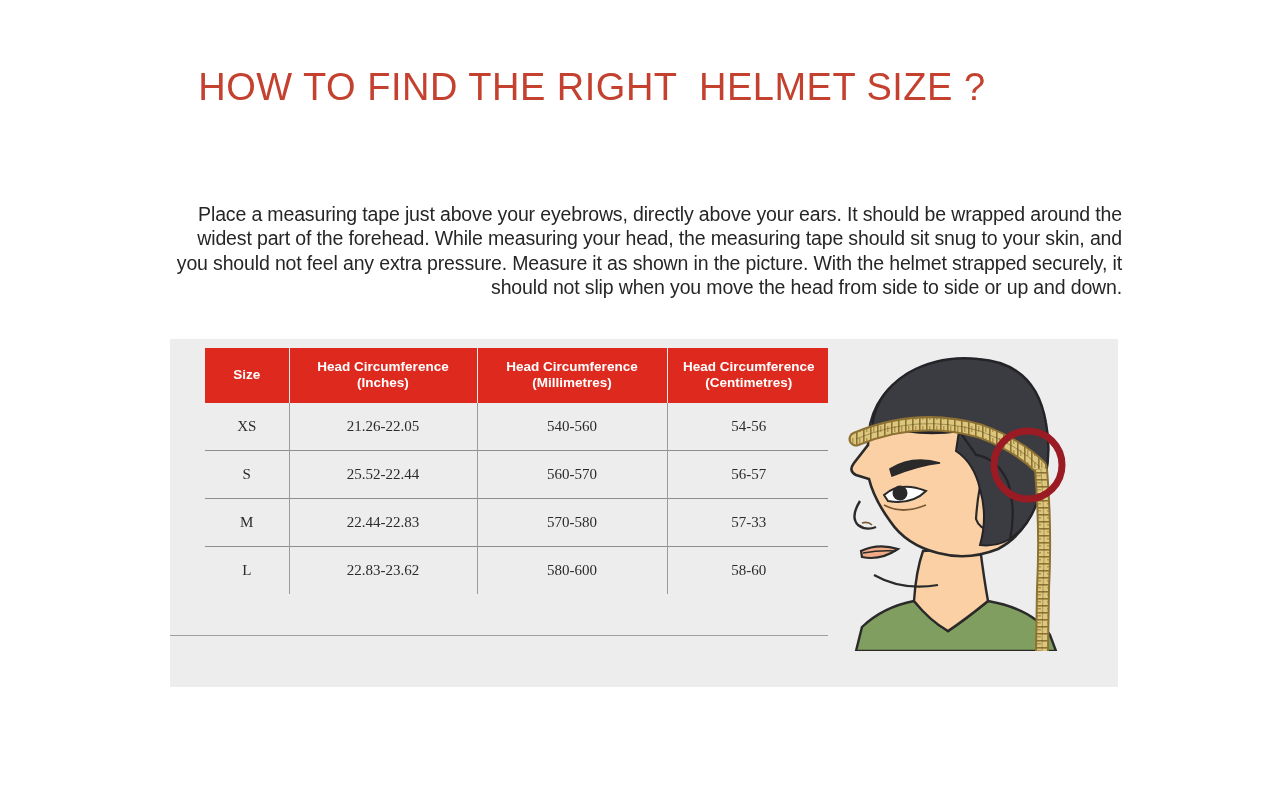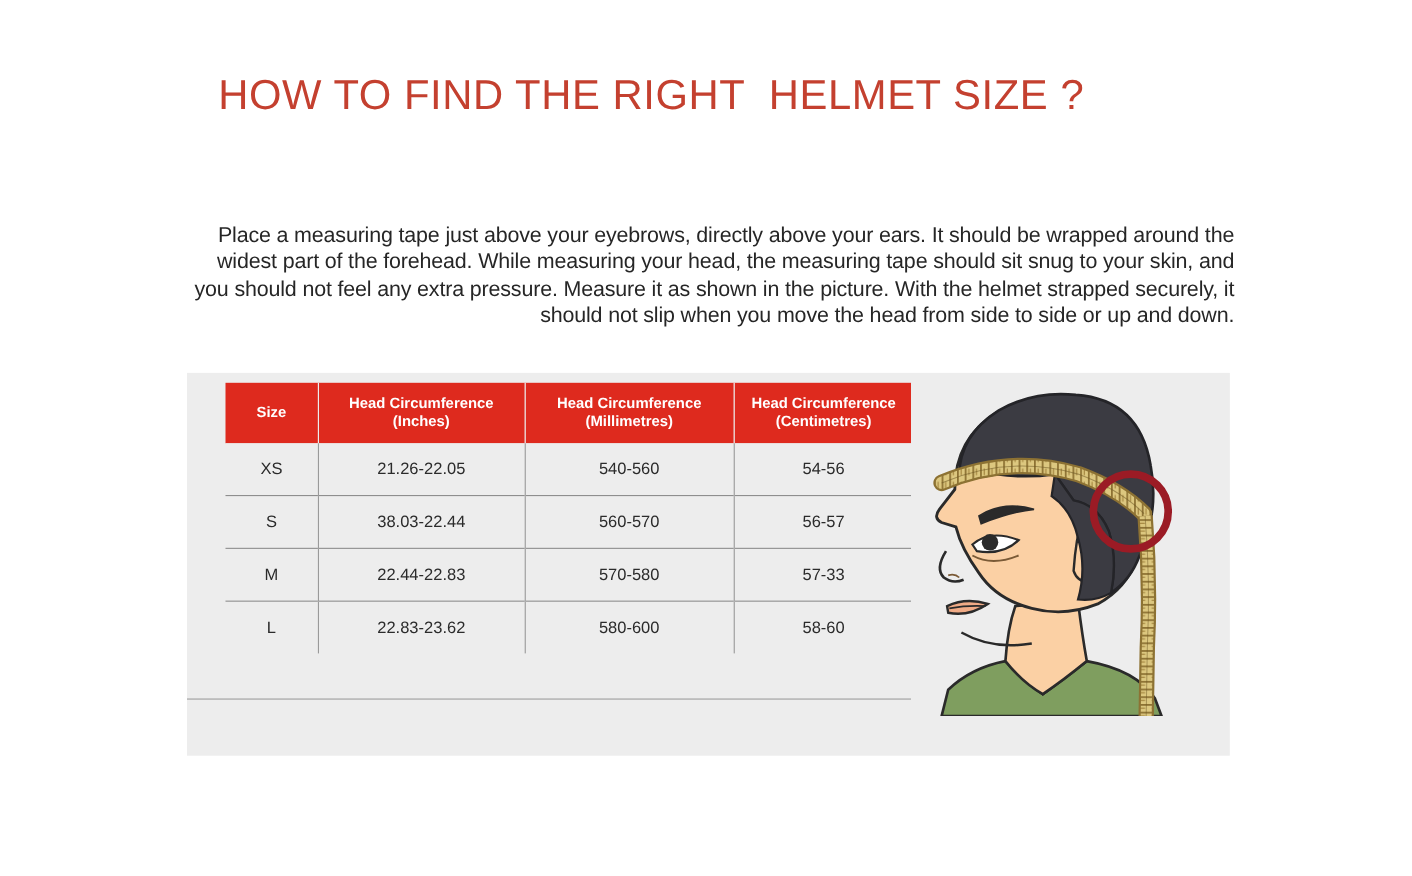--- a/index.html
+++ b/index.html
@@ -76,20 +76,21 @@
   #size-table th:last-child { border-right: none; }
   #size-table td {
     background: #ededed;
     color: #2b2b2b;
     font-size: 15px;
     height: 45px;
     text-align: center;
     vertical-align: middle;
     border-right: 1px solid #9a9a9a;
     border-top: 1px solid #8e8e8e;
+    font-family: Liberation Serif, serif;
   }
   #size-table td:last-child { border-right: none; }
   #size-table tbody tr:first-child td { border-top: none; }
   #size-table col.c-size  { width: 84px; }
   #size-table col.c-in    { width: 188px; }
   #size-table col.c-mm    { width: 190px; }
   #size-table col.c-cm    { width: 163px; }
   #table-bottom-rule {
     position: absolute;
     left: 0px;
@@ -150,21 +151,21 @@
     </thead>
     <tbody>
       <tr>
         <td>XS</td>
         <td>21.26-22.05</td>
         <td>540-560</td>
         <td>54-56</td>
       </tr>
       <tr>
         <td>S</td>
-        <td>38.03-22.44</td>
+        <td>25.52-22.44</td>
         <td>560-570</td>
         <td>56-57</td>
       </tr>
       <tr>
         <td>M</td>
         <td>22.44-22.83</td>
         <td>570-580</td>
         <td>57-33</td>
       </tr>
       <tr>

